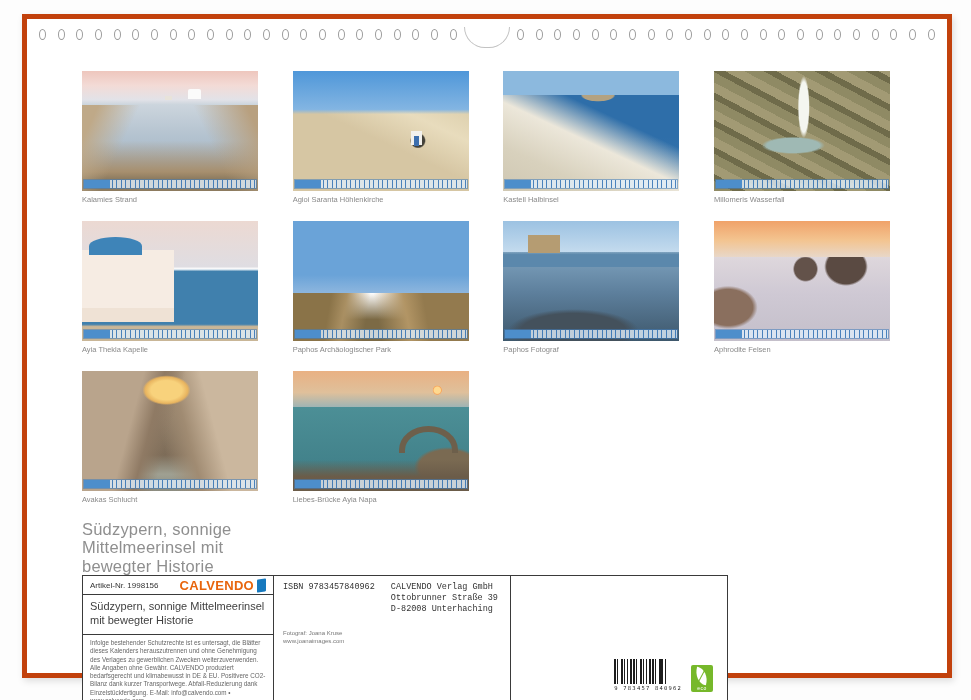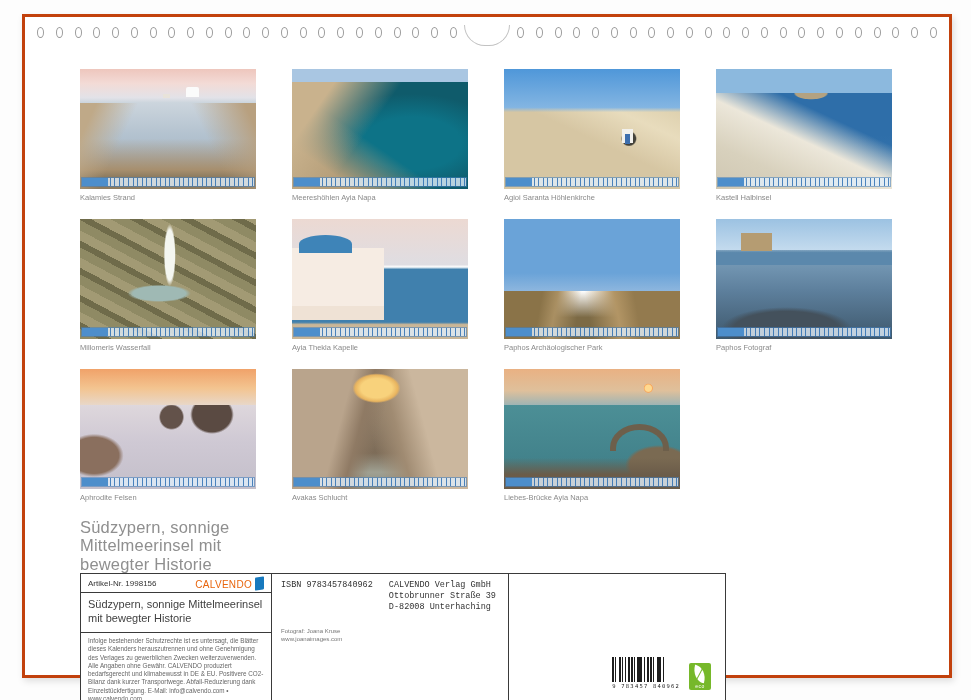--- a/index.html
+++ b/index.html
@@ -1,20 +1,20 @@
 <!DOCTYPE html>
 <html><head>
 <meta charset="utf-8">
 <style>
   * { box-sizing: border-box; margin: 0; padding: 0; }
   html,body { width:971px; height:700px; background:#fdfdfd; font-family:"Liberation Sans", sans-serif; position:relative; overflow:hidden; }
 
   
   .page { position:absolute; left:22px; top:14px; width:930px; height:664px; background:#fff;
-          border:3px solid #c2410c; box-shadow:2px 3px 7px rgba(0,0,0,.13); }
+          border:5px solid #c2410c; box-shadow:2px 3px 7px rgba(0,0,0,.13); }
 
   
   .binding { position:absolute; top:10px; left:0; right:0; height:14px; display:flex; justify-content:space-between; padding:0 12px; }
   .rings { display:flex; justify-content:space-between; flex:1; }
   .rings.left { margin-right:30px; } .rings.right { margin-left:30px; }
   .ring { width:7px; height:11px; border:1.3px solid #9b9b9b; border-radius:50%; background:#fff; }
   .notch { position:absolute; left:50%; top:-2px; transform:translateX(-50%); width:46px; height:21px;
            background:#fff; border:1px solid #c2c2c2; border-top:none; border-radius:0 0 46px 46px; }
 
   
@@ -97,21 +97,21 @@
 
   .infobox { width:646px; height:128px; border:1.5px solid #3a3a3a; display:flex; background:#fff; }
   .col-left  { width:191px; border-right:1.5px solid #3a3a3a; display:flex; flex-direction:column; }
   .col-mid   { width:237px; border-right:1.5px solid #3a3a3a; padding:6px 9px; }
   .col-right { flex:1; position:relative; }
 
   .row-article { height:23px; border-bottom:1px solid #3a3a3a; display:flex; justify-content:space-between; align-items:center; padding:0 7px; }
   .article-no { font-size:8px; color:#333; }
   .brand { display:flex; align-items:center; gap:3px; }
   .brand-txt { text-align:left; }
-  .brand-name { font-size:10px; font-weight:normal; color:#e8650d; letter-spacing:.3px; line-height:1; }
+  .brand-name { font-size:13px; font-weight:bold; color:#e8650d; letter-spacing:.3px; line-height:1; }
   .brand-tag { height:2px; width:32px; background:#35b0a8; margin-top:1.5px; }
   .brand-flag { width:9px; height:13px; background:#1779be; transform:skewY(-8deg); border-radius:1px; }
   .row-title { border-bottom:1px solid #3a3a3a; padding:5px 7px 6px; font-size:11px; color:#3f3f3f; line-height:1.25; }
   .row-legal { padding:4px 7px; font-size:6.3px; color:#666; line-height:1.32; }
 
   .mid-top { display:flex; gap:16px;font-family:Liberation Mono, monospace; }
   .isbn { font-size:8.5px; color:#333; white-space:nowrap; }
   .publisher { font-size:8.5px; color:#333; line-height:1.25; }
   .publisher span { display:block; }
   .photographer { margin-top:15px; font-size:6px; color:#777; line-height:1.35; }
@@ -187,26 +187,20 @@
   </div>
 
   <div class="grid">
     <figure>
       <div class="photo s1">
           <div class="strip"></div>
         </div>
       <figcaption>Kalamies Strand</figcaption>
     </figure>
     <figure>
-      <div class="photo s3">
-          <div class="strip"></div>
-        </div>
-      <figcaption>Meereshöhlen Ayia Napa</figcaption>
-    </figure>
-    <figure>
       <div class="photo s4">
           <div class="strip"></div>
         </div>
       <figcaption>Agioi Saranta Höhlenkirche</figcaption>
     </figure>
 
     <figure>
       <div class="photo s5">
           <div class="strip"></div>
         </div>

